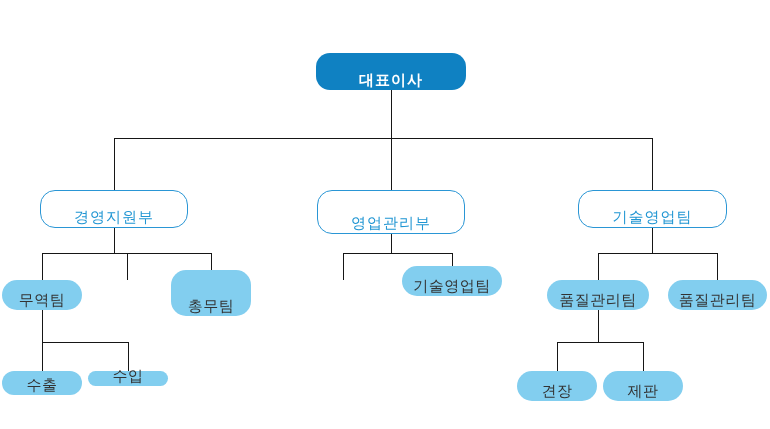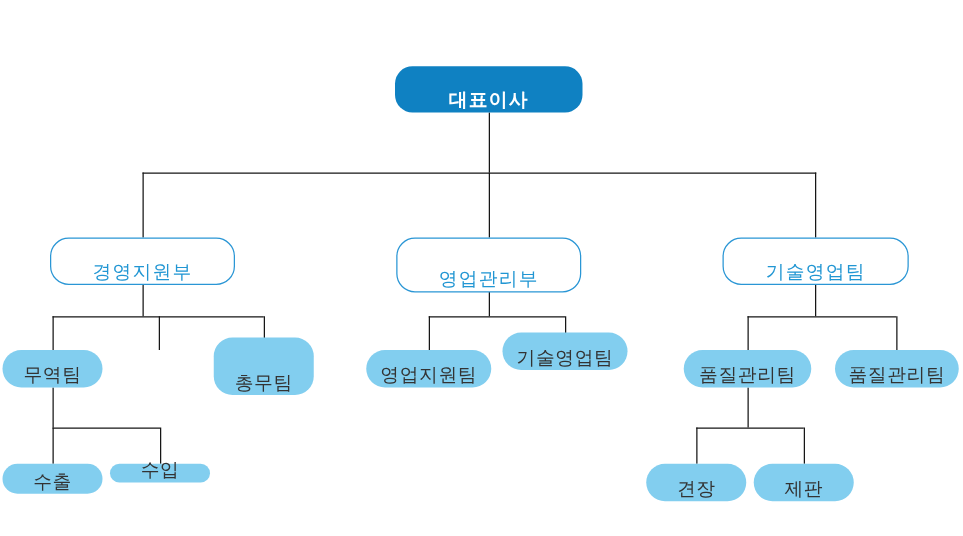--- a/index.html
+++ b/index.html
@@ -107,23 +107,20 @@
   <div class="node node-dept" style="left:578px;top:190px;width:149px;height:38px">
     <span>기술영업팀</span>
   </div>
 
   <div class="node node-team" style="left:2px;top:280px;width:80px;height:30px">
     <span>무역팀</span>
   </div>
   <div class="node node-team" style="left:171px;top:270px;width:80px;height:46px">
     <span>총무팀</span>
   </div>
-  <div class="node node-team" style="left:293px;top:280px;width:100px;height:30px">
-    <span>영업지원팀</span>
-  </div>
   <div class="node node-team" style="left:402px;top:266px;width:100px;height:30px">
     <span>기술영업팀</span>
   </div>
   <div class="node node-team" style="left:547px;top:280px;width:102px;height:30px">
     <span>품질관리팀</span>
   </div>
   <div class="node node-team" style="left:668px;top:280px;width:99px;height:30px">
     <span>품질관리팀</span>
   </div>
 

